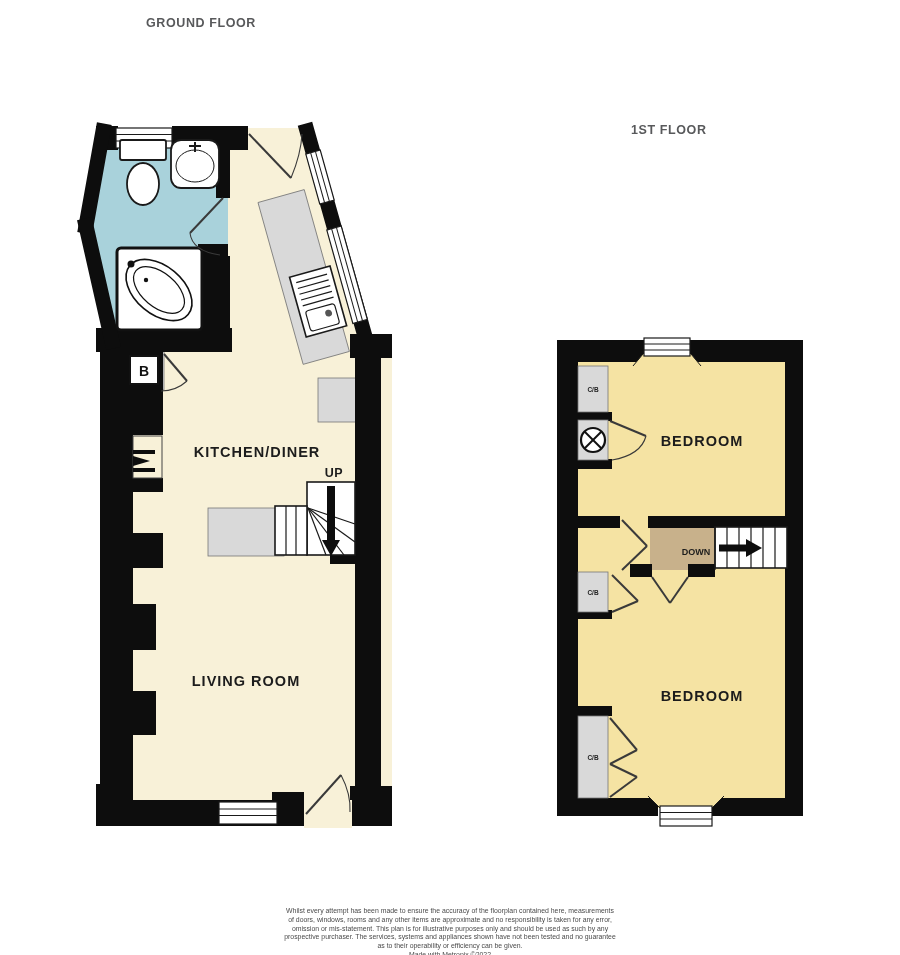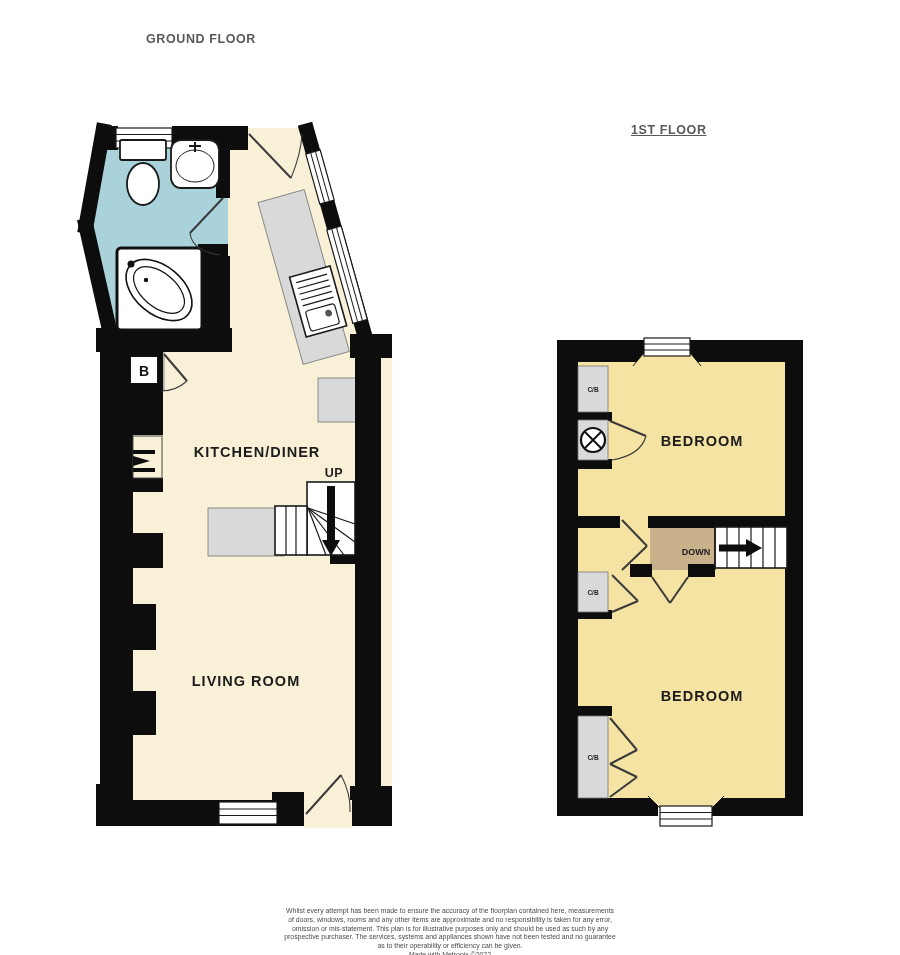--- a/index.html
+++ b/index.html
@@ -1,21 +1,21 @@
 <!DOCTYPE html>
 <html style="--wall: #0d0d0d; --bathroom-floor: #a9d2db; --ground-floor-cream: #f8f1d8; --bedroom-yellow: #f5e3a3; --landing-tan: #c8b18b; --fixture-gray: #d9d9d9; --title-gray: #58595b; --label-dark: #1c1c1c; --disclaimer-gray: #4a4a4a;"><head>
 <meta charset="utf-8">
 <style>
   html,body{margin:0;padding:0;background:#fff;}
   #canvas{position:relative;width:900px;height:955px;background:#fff;overflow:hidden;
           font-family:"Liberation Sans",sans-serif;}
   .floor-title{position:absolute;font-size:12.5px;font-weight:bold;color:var(--title-gray);
                letter-spacing:0.6px;white-space:nowrap;}
-  #ground-title{left:146px;top:32px;}
-  #first-title{left:631px;top:123px;text-decoration:underline;}
+  #ground-title{left:146px;top:16px;}
+  #first-title{left:631px;top:123px;}
   svg{position:absolute;left:0;top:0;}
   .wall{fill:var(--wall);stroke:none;}
   .wall-line{stroke:var(--wall);stroke-width:15;stroke-linecap:square;}
   .room-bath{fill:var(--bathroom-floor);}
   .room-cream{fill:var(--ground-floor-cream);}
   .room-yellow{fill:var(--bedroom-yellow);}
   .tan{fill:var(--landing-tan);}
   .gray{fill:var(--fixture-gray);stroke:#777;stroke-width:0.8;}
   .whitefix{fill:#ffffff;stroke:#1a1a1a;stroke-width:1.6;}
   .bathfix{fill:#ffffff;stroke:#1a1a1a;stroke-width:1.8;}

